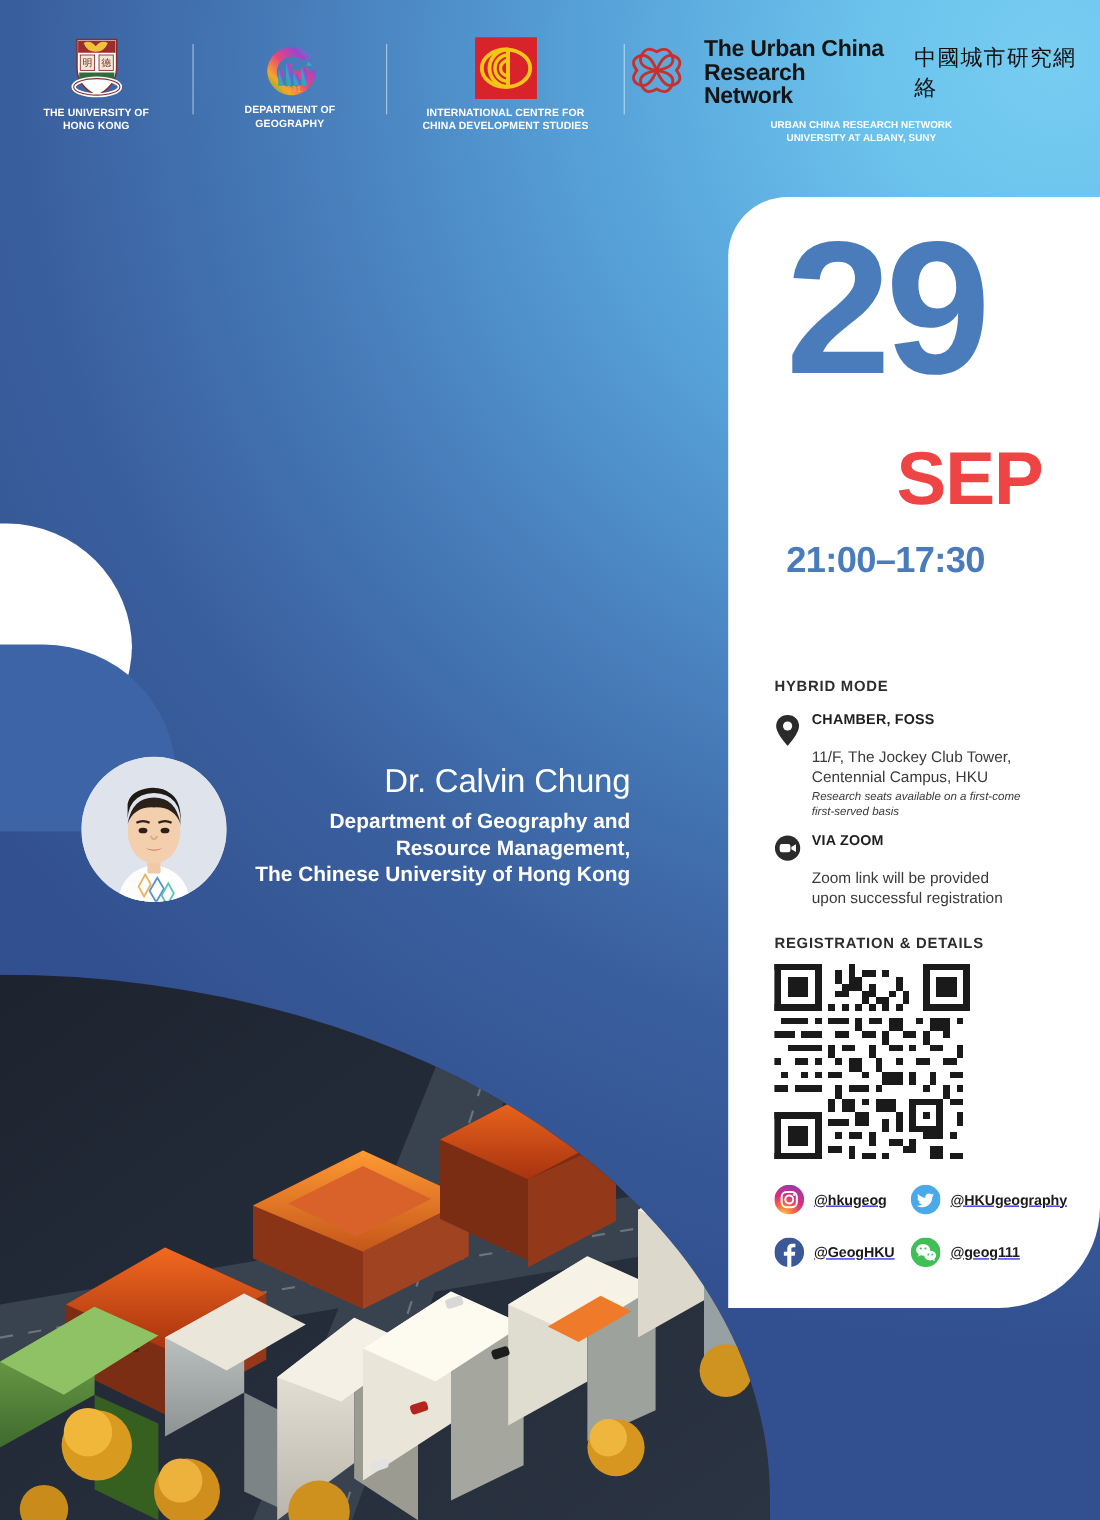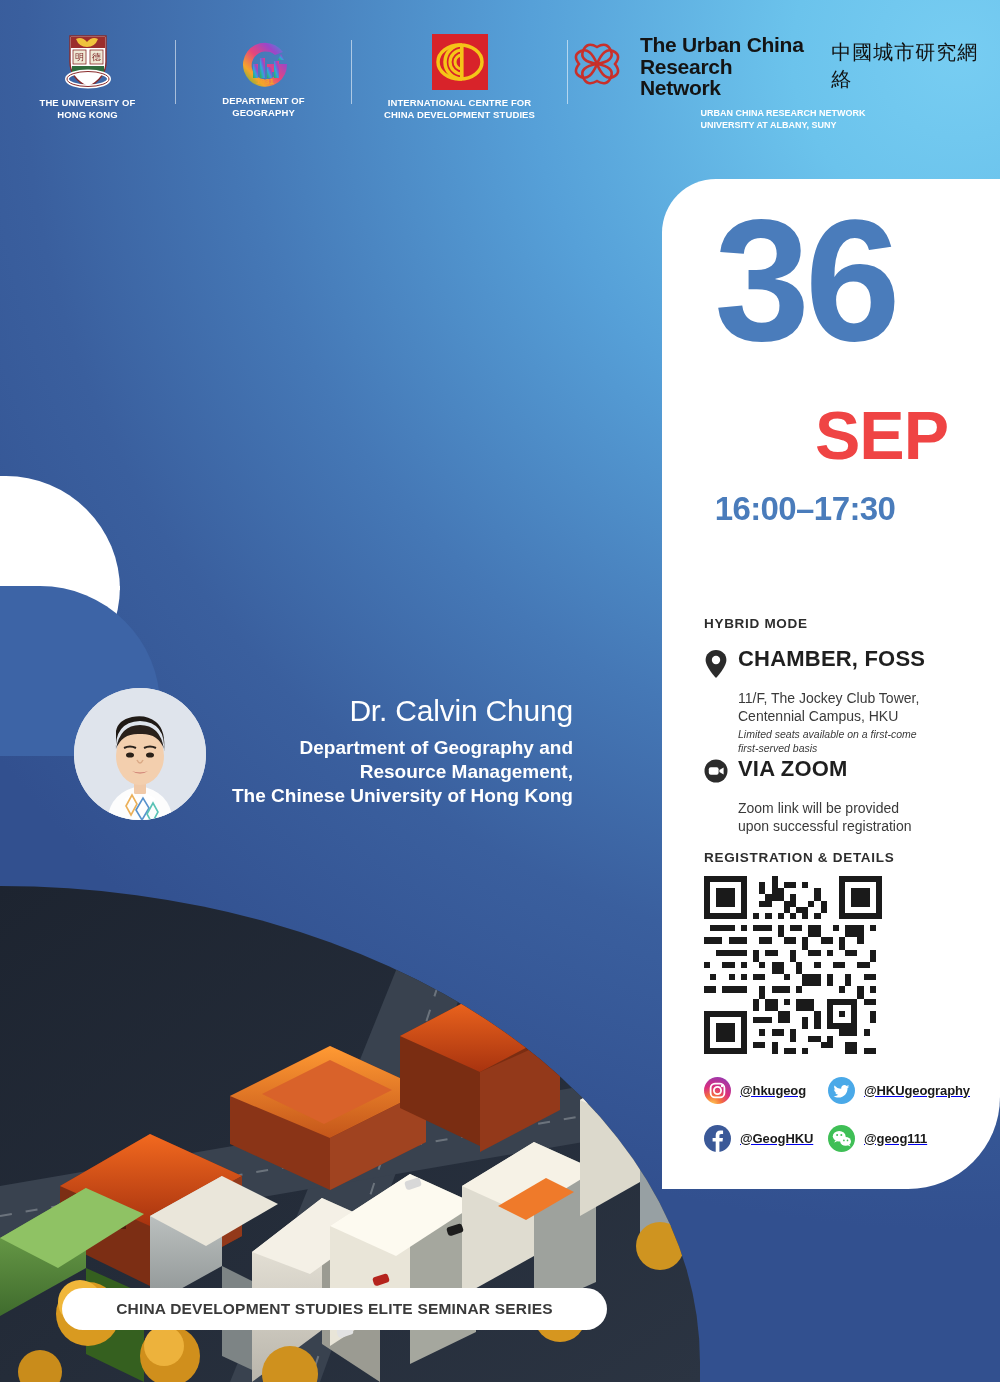--- a/index.html
+++ b/index.html
@@ -34,21 +34,21 @@
   .crest { width: 52px; height: 56px; position: relative; }
   
   .geog-g { width: 54px; height: 54px; position: relative; }
   
   .iccds { width: 56px; height: 56px; background: #d8232a; position: relative; }
   
   #ucrn-block { display: flex; flex-direction: column; align-items: center; }
   #ucrn-row { display: flex; align-items: center; gap: 14px; }
   #ucrn-word { color: #141414; font-size: 21px; font-weight: bold; line-height: 1.03; letter-spacing: -.3px; }
   #ucrn-cn { color: #111; font-size: 20px; font-family: "DejaVu Sans", sans-serif; letter-spacing: 1px; }
-  #ucrn-cap { color: #fff; font-size: 9px; font-weight: bold; line-height: 1.3; margin-top: 9px; }
+  #ucrn-cap { color: #fff; font-size: 9px; font-weight: bold; line-height: 1.3; text-align: center; margin-top: 9px; }
 
   
   #left-notch {
     position: absolute; left: -120px; top: 586px; width: 240px; height: 120px;
     background: #ffffff; border-radius: 0 0 130px 130px;
   }
   #left-notch-top {
     position: absolute; left: -120px; top: 476px; width: 240px; height: 114px;
     background: #ffffff; border-radius: 130px 130px 0 0;
   }
@@ -119,21 +119,21 @@
     position: absolute; left: 42px; color: #2d2d2d;
     font-size: 13.5px; font-weight: bold; letter-spacing: .7px;
   }
   #hybrid-head { top: 437px; }
   #reg-head { top: 671px; }
 
   .venue-row { position: absolute; left: 42px; display: flex; gap: 10px; }
   #row-venue { top: 468px; width: 252px; }
   #row-zoom  { top: 578px; width: 252px; }
   .vicon { flex: 0 0 24px; padding-top: 2px; }
-  .vtitle { color: #1f1f1f; font-size: 22px; font-weight: bold; letter-spacing: .2px; line-height: 1.1; }
+  .vtitle { color: #1f1f1f; font-size: 13px; font-weight: bold; letter-spacing: .2px; line-height: 1.1; }
   .vbody { color: #3a3a3a; font-size: 14px; line-height: 1.25; margin-top: 19px; }
   .vnote { color: #3a3a3a; font-size: 10.5px; font-style: italic; line-height: 1.3; margin-top: 3px; }
 
   #qr { position: absolute; left: 42px; top: 697px; width: 178px; height: 178px; }
   #qr svg { display: block; }
 
   #socials {
     position: absolute; left: 42px; top: 892px; width: 258px;
     display: grid; grid-template-columns: 124px 134px; grid-auto-rows: 38px;
     align-items: center; row-gap: 10px;
@@ -419,44 +419,41 @@
         <rect x="404" y="296" width="16" height="9" rx="3" fill="#d8d8d8" transform="rotate(-18 404 296)"></rect>
         <rect x="446" y="342" width="16" height="9" rx="3" fill="#1d1d1d" transform="rotate(-18 446 342)"></rect>
         <rect x="372" y="392" width="16" height="9" rx="3" fill="#b5241d" transform="rotate(-18 372 392)"></rect>
         <rect x="336" y="444" width="16" height="9" rx="3" fill="#e2e2e2" transform="rotate(-18 336 444)"></rect>
       </g>
 
       <rect width="700" height="496" fill="none"></rect>
     </svg>
   </div>
 
-  <div id="series-banner">
-    <span>CHINA DEVELOPMENT STUDIES ELITE SEMINAR SERIES</span>
-  </div>
 
   <div id="info-card">
 
-    <div id="date-day">36</div>
+    <div id="date-day">29</div>
     <div id="date-mon">SEP</div>
-    <div id="date-time">16:00–17:30</div>
+    <div id="date-time">21:00–17:30</div>
 
     <div id="hybrid-head" class="sec-head">HYBRID MODE</div>
 
     <div id="row-venue" class="venue-row">
       <div class="vicon">
         <svg width="24" height="30" viewBox="0 0 24 30">
           <path d="M12 1 C6 1 1.6 5.4 1.6 11 C1.6 18 12 29 12 29 C12 29 22.4 18 22.4 11 C22.4 5.4 18 1 12 1 Z" fill="#2b2b2b"></path>
           <circle cx="12" cy="11" r="4.2" fill="#ffffff"></circle>
         </svg>
       </div>
       <div>
         <div class="vtitle">CHAMBER, FOSS</div>
         <div class="vbody" style="white-space:pre-line">11/F, The Jockey Club Tower,
 Centennial Campus, HKU</div>
-        <div class="vnote" style="white-space:pre-line">Limited seats available on a first-come
+        <div class="vnote" style="white-space:pre-line">Research seats available on a first-come
 first-served basis</div>
       </div>
     </div>
 
     <div id="row-zoom" class="venue-row">
       <div class="vicon">
         <svg width="24" height="24" viewBox="0 0 24 24">
           <circle cx="12" cy="12" r="11.5" fill="#2b2b2b"></circle>
           <rect x="4.8" y="8.2" width="9.8" height="7.6" rx="2" fill="#ffffff"></rect>
           <path d="M15.4 11 L19.6 8.4 L19.6 15.6 L15.4 13 Z" fill="#ffffff"></path>

